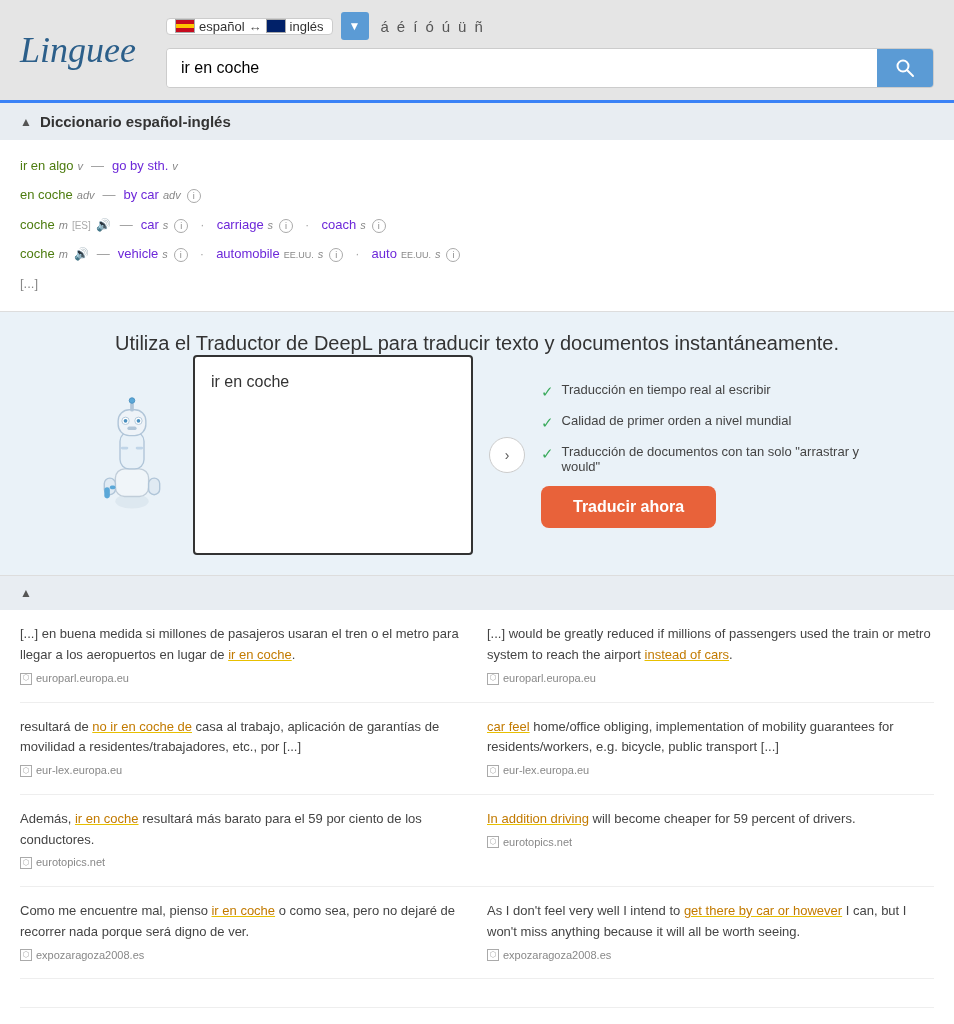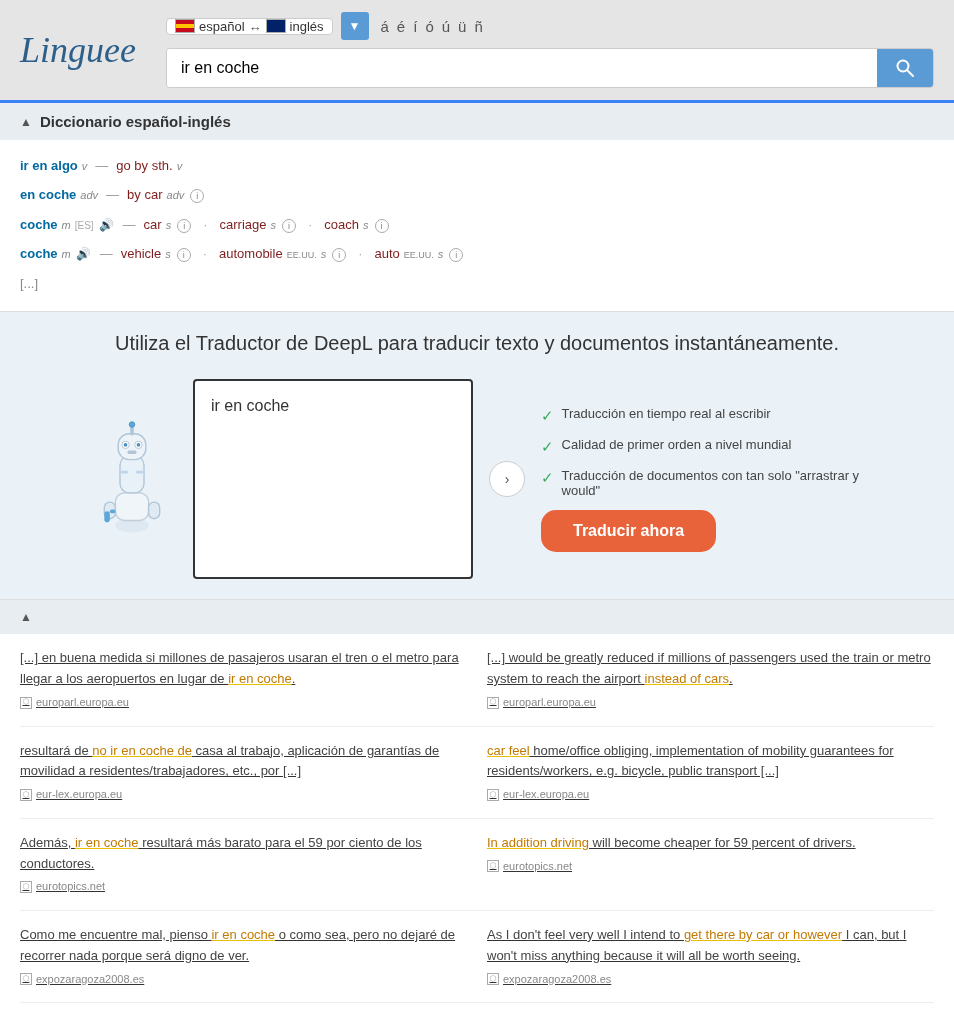--- a/index.html
+++ b/index.html
@@ -18,46 +18,46 @@
     .search-box-container { display: flex; flex: 1; border: 1px solid #ccc; border-radius: 4px; overflow: hidden; }
     .search-input { flex: 1; padding: 10px 14px; font-size: 16px; border: none; outline: none; }
     .search-btn { background: #5b9bd5; border: none; padding: 0 18px; cursor: pointer; color: white; font-size: 18px; display: flex; align-items: center; justify-content: center; }
 
     
     .section-header { background: #e8edf2; padding: 10px 20px; display: flex; align-items: center; gap: 8px; font-size: 15px; font-weight: bold; color: #333; cursor: pointer; }
     .section-header .chevron { font-size: 12px; color: #555; }
 
     .dictionary-content { padding: 14px 20px 10px; background: #fff; border-bottom: 1px solid #ddd; }
     .dict-row { display: flex; align-items: baseline; gap: 4px; margin-bottom: 6px; flex-wrap: wrap; font-size: 13px; line-height: 1.8; }
-    .dict-term { color: #0369a1; font-weight: 700; }
+    .dict-term { color: #4d7c0f; font-weight: 400; }
     .dict-pos { color: #888; font-size: 11px; font-style: italic; }
     .dict-dash { color: #999; margin: 0 4px; }
-    .dict-trans { color: #7f1d1d; }
+    .dict-trans { color: #6d28d9; }
     .dict-sep { color: #aaa; margin: 0 8px; }
     .dict-info { display: inline-flex; align-items: center; justify-content: center; width: 14px; height: 14px; border: 1px solid #aaa; border-radius: 50%; font-size: 9px; color: #888; cursor: pointer; margin-left: 2px; }
     .dict-sound { color: #888; font-size: 12px; cursor: pointer; margin-left: 2px; }
     .copyright { text-align: right; font-size: 11px; color: #aaa; padding: 4px 0 6px; }
     .dict-ellipsis { color: #888; font-size: 13px; }
 
     
     .deepl-banner { background: #eaf2f8; padding: 20px; display: flex; flex-direction: column; align-items: center; border-bottom: 1px solid #ddd; }
-    .deepl-banner-title { font-size: 20px; color: #333; text-align: center; margin-bottom: 24px; font-weight: 400; }
+    .deepl-banner-title { font-size: 20px; color: #333; text-align: center; margin-bottom: 0; font-weight: 400; }
     .deepl-content { display: flex; gap: 16px; width: 100%; max-width: 780px; align-items: center; }
     .deepl-robot { width: 90px; flex-shrink: 0; display: flex; justify-content: center; }
     .robot-svg { width: 80px; height: 120px; }
     .deepl-box { background: #fff; border: 2px solid #333; border-radius: 4px; padding: 16px; width: 280px; min-height: 200px; font-size: 16px; color: #333; position: relative; flex-shrink: 0; }
     .deepl-arrow-btn { width: 36px; height: 36px; background: #fff; border: 1px solid #ccc; border-radius: 50%; display: flex; align-items: center; justify-content: center; cursor: pointer; font-size: 14px; color: #555; flex-shrink: 0; }
     .deepl-features { flex: 1; }
     .deepl-feature { display: flex; align-items: flex-start; gap: 8px; margin-bottom: 12px; font-size: 13px; color: #444; }
     .check-icon { color: #3aaa5c; font-size: 15px; flex-shrink: 0; margin-top: 1px; }
-    .deepl-translate-btn { background: #e8623a; color: white; border: none; border-radius: 15px; padding: 12px 32px; font-size: 16px; font-weight: bold; cursor: pointer; margin-top: 8px; display: block; }
+    .deepl-translate-btn { background: #e8623a; color: white; border: none; border-radius: 8px; padding: 12px 32px; font-size: 16px; font-weight: bold; cursor: pointer; margin-top: 8px; display: block; }
 
     
     .ext-content { padding: 0 20px; background: #fff; }
-    .ext-row { display: flex; gap: 20px; padding: 14px 0; border-bottom: 1px solid #eee; text-decoration: underline; }
+    .ext-row { display: flex; gap: 20px; padding: 14px 0; border-bottom: 1px solid #eee; }
     .ext-col { flex: 1; font-size: 13px; color: #444; line-height: 1.6; }
     .ext-source { font-size: 11px; color: #888; display: flex; align-items: center; gap: 4px; margin-top: 4px; }
     .ext-source-icon { width: 12px; height: 12px; border: 1px solid #aaa; display: inline-flex; align-items: center; justify-content: center; font-size: 8px; color: #aaa; }
     .underline-yellow { text-decoration: underline; text-decoration-color: #e8c000; color: #c27a00; font-weight: 500; }
   </style>
 </head>
 <body>
 
 <div class="header">
   <div class="logo">Linguee</div>

